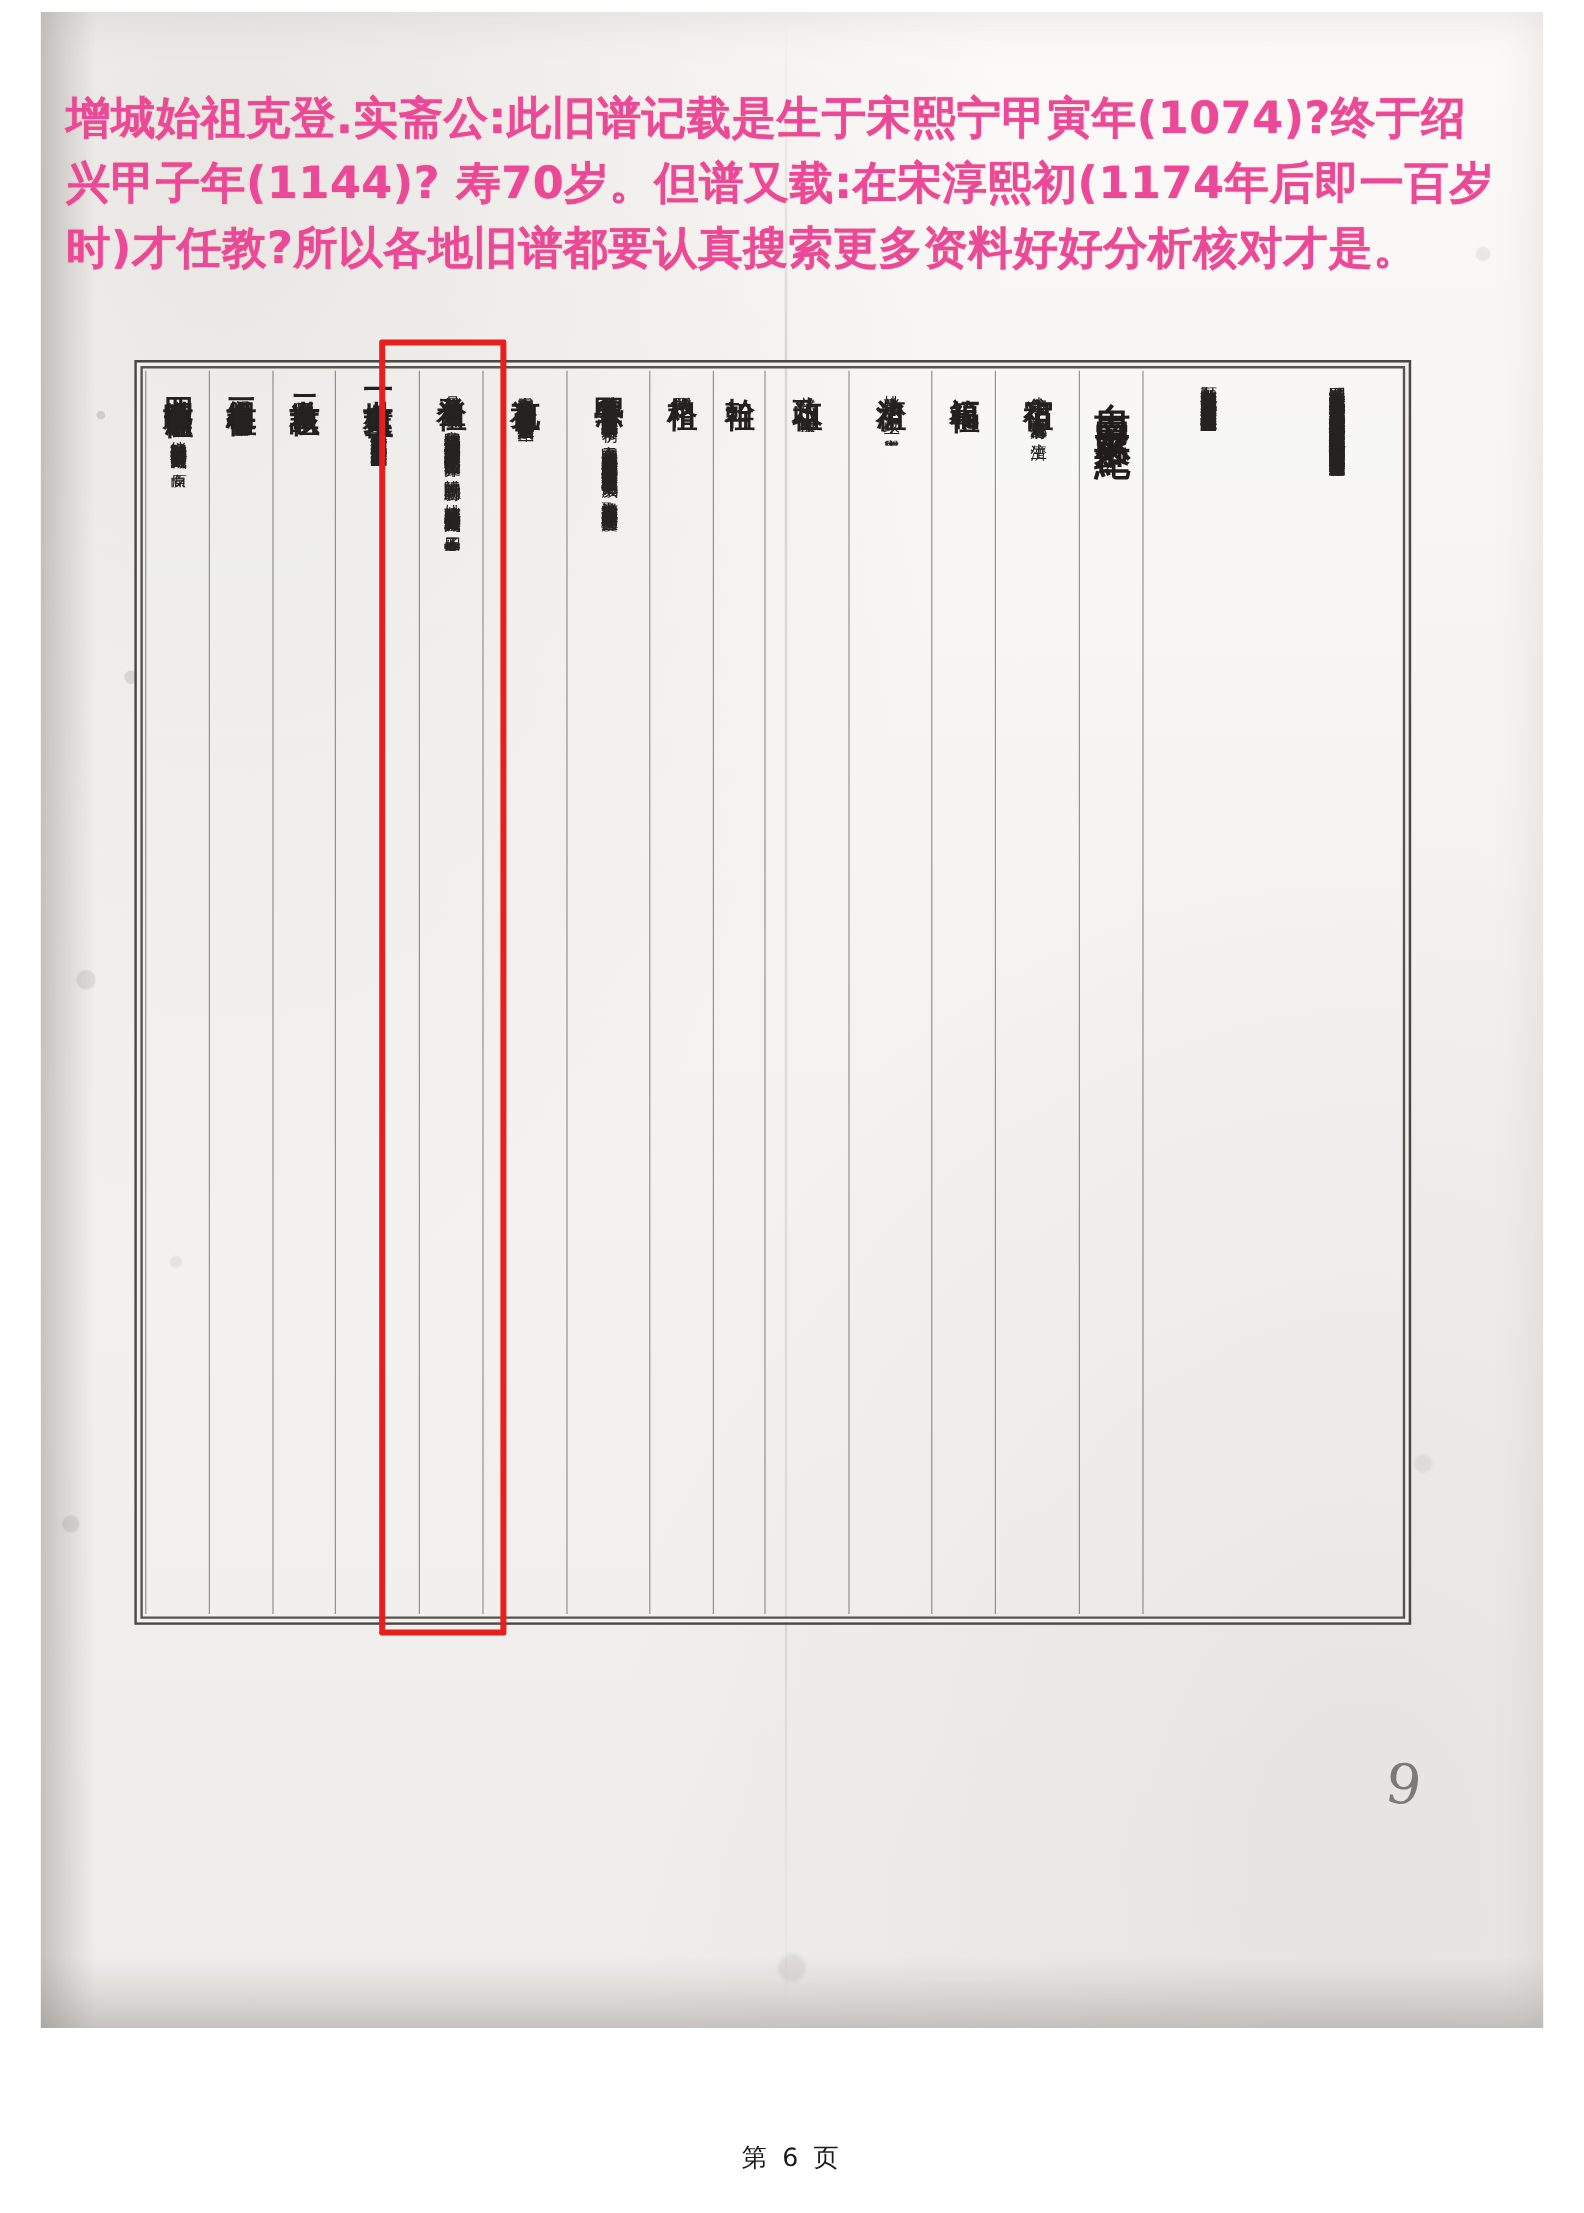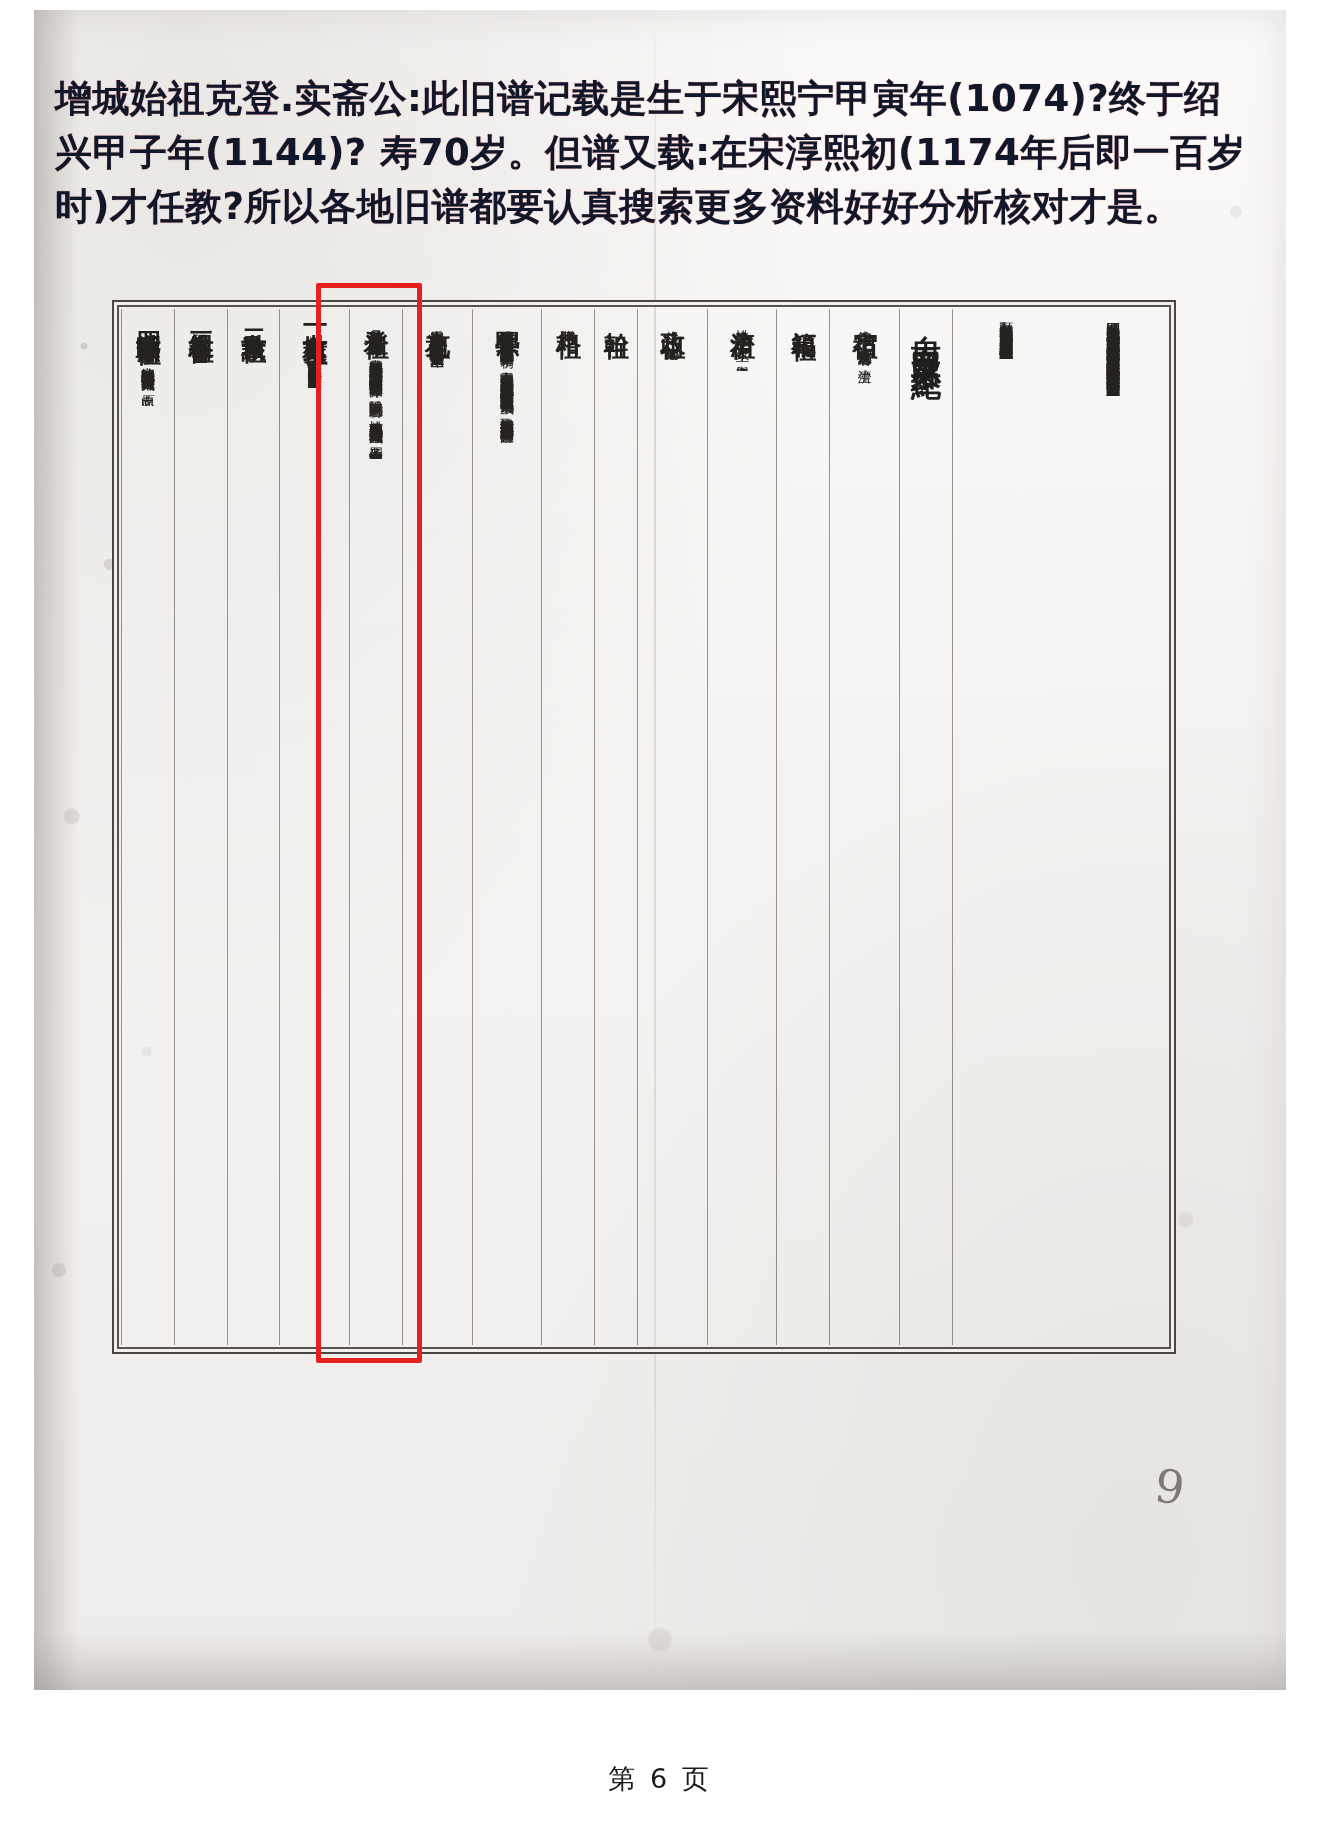--- a/index.html
+++ b/index.html
@@ -50,21 +50,21 @@
     width: 2px;
     background: linear-gradient(180deg, rgba(150,145,140,0) 0%, rgba(150,145,140,0.35) 20%, rgba(150,145,140,0.22) 80%, rgba(150,145,140,0) 100%);
   }
 
   
   .annotation {
     position: absolute;
     left: 55px;
     top: 72px;
     width: 1200px;
-    color: #0f172a;
+    color: #ec4899;
     font-size: 37px;
     line-height: 54px;
     font-weight: bold;
     letter-spacing: 0.5px;
     font-family: "DejaVu Sans", sans-serif;
     text-shadow: 0 0 1px rgba(224,27,27,0.6);
   }
 
   
   .ledger {
@@ -156,23 +156,23 @@
     font-size: 46px;
     color: #5a5650;
     opacity: 0.75;
     transform: rotate(8deg);
     font-family: "DejaVu Serif", serif;
   }
   .footer-page {
     position: absolute;
     left: 0;
     right: 0;
-    bottom: 47px;
+    bottom: 32px;
     text-align: center;
-    font-size: 27px;
+    font-size: 21px;
     color: #1c1a19;
     letter-spacing: 3px;
   }
   .edge-shadow-left {
     position: absolute;
     left: 34px; top: 10px; width: 46px; height: 1680px;
     background: linear-gradient(90deg, rgba(110,104,98,0.28), rgba(110,104,98,0));
     pointer-events: none;
   }
   .edge-shadow-bottom {

